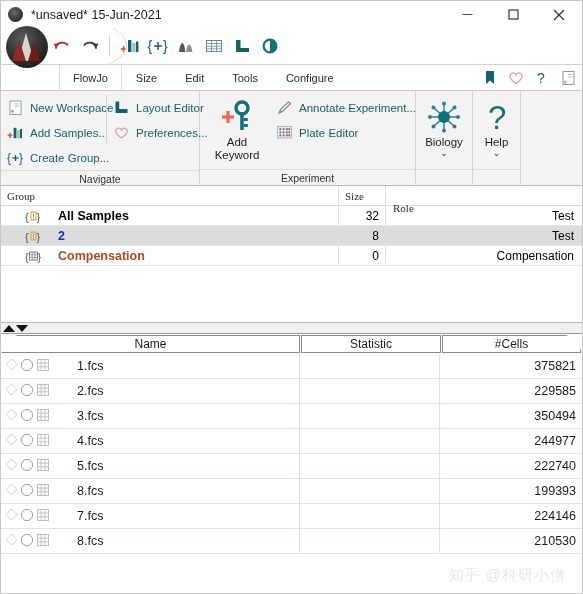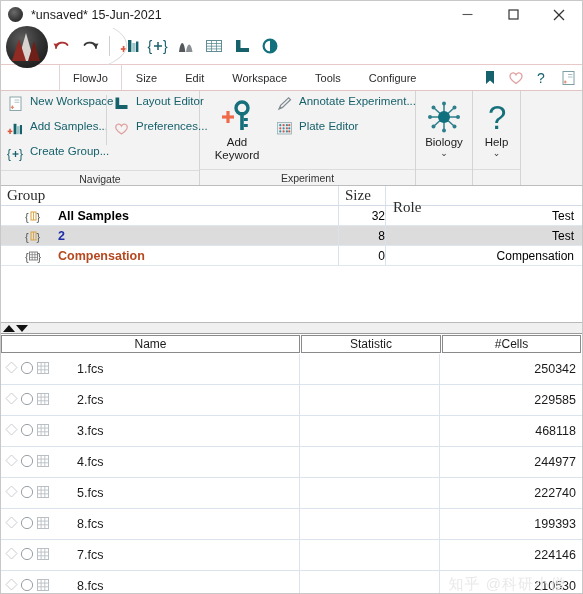--- a/index.html
+++ b/index.html
@@ -159,21 +159,21 @@
     height: 16px;
     font-size: 10.5px;
     color: #333;
     text-align: center;
     line-height: 16px;
     border-top: 1px solid #dcdcdc;
   }
   .rib-col { display: flex; flex-direction: column; justify-content: flex-start; padding: 0 3px; }
   .rib-item {
     height: 25px;
-    display: flex; align-items: flex-start;
+    display: flex; align-items: center;
     padding: 0 5px 0 3px;
     font-size: 11.5px;
     color: #17616b;
     white-space: nowrap;
     gap: 6px;
   }
   .rib-ic { width: 17px; height: 17px; flex: 0 0 17px; display: flex; align-items: center; justify-content: center; }
   .rib-big {
     width: 62px;
     display: flex; flex-direction: column;
@@ -194,35 +194,35 @@
     background: #ffffff;
     border-bottom: 1px solid #b9b9b9;
     display: flex; flex-direction: column;
     overflow: hidden;
   }
   .gp-header {
     height: 20px;
     display: flex;
     border-bottom: 1px solid #d3dce6;
     font-family: "Liberation Serif", serif;
-    font-size: 15px;
+    font-size: 11px;
     color: #2b2b2b;
     align-items: center;
     background: #ffffff;
   }
   .gp-row {
     height: 20px;
     display: flex;
     align-items: center;
     border-bottom: 1px solid #dfe6ee;
     font-size: 12px;
   }
   .gp-row.sel { background: #dcdcdc; }
   .c-group { width: 338px; flex: 0 0 338px; display: flex; align-items: center; border-right: 1px solid #d9e1ea; height: 100%; padding-left: 6px; }
-  .c-size  { width: 47px;  flex: 0 0 47px;  display: flex; align-items: center; justify-content: flex-end; border-right: 1px solid #d9e1ea; height: 100%; }
+  .c-size  { width: 47px;  flex: 0 0 47px;  display: flex; align-items: center; justify-content: flex-end; border-right: 1px solid #d9e1ea; height: 100%; padding-right: 6px; }
   .c-role  { flex: 1 1 auto; display: flex; align-items: center; justify-content: flex-end; height: 100%; padding-right: 8px; }
   .gp-header .c-group { padding-left: 6px; justify-content: flex-start; }
   .gp-header .c-size  { justify-content: flex-start; padding-left: 6px; padding-right: 0; }
   .gp-header .c-role  { justify-content: flex-start; padding-left: 7px; padding-right: 0; margin-top: 24px; }
   .g-name { margin-left: 16px; font-weight: bold; font-size: 12.5px; }
   .g-ic { width: 17px; height: 14px; flex: 0 0 17px; display: flex; align-items: center; justify-content: center; margin-left: 18px; }
   .gp-filler { flex: 1 1 auto; background: #ffffff; }
 
   
   .splitter {
@@ -238,34 +238,35 @@
   .tri-up { width:0;height:0;border-left:6px solid transparent;border-right:6px solid transparent;border-bottom:7px solid #111; }
   .tri-dn { width:0;height:0;border-left:6px solid transparent;border-right:6px solid transparent;border-top:7px solid #111; }
 
   
   .sample-panel {
     flex: 1 1 auto;
     background: #ffffff;
     display: flex; flex-direction: column;
     overflow: hidden;
     position: relative;
+    border-radius: 23px;
   }
   .sp-header { height: 20px; display: flex; flex: 0 0 auto; background: #ffffff; }
   .hcell {
     border: 1px solid #8a8a8a;
     margin: 1px 1px 1px 0;
     display: flex; align-items: center; justify-content: center;
     font-size: 12px; color: #1b1b1b;
     background: #ffffff;
   }
   .h-name { width: 299px; flex: 0 0 299px; }
   .h-stat { width: 140px; flex: 0 0 140px; }
   .h-cells { flex: 1 1 auto; }
   .sp-row {
-    height: 31px; display: flex; align-items: center;
+    height: 25px; display: flex; align-items: center;
     border-bottom: 1px solid #dbe4ec;
     font-size: 12.5px; color: #1b1b1b; text-align: right;
   }
   .r-name { width: 299px; flex: 0 0 299px; display: flex; align-items: center; height: 100%; border-right: 1px solid #dbe4ec; }
   .r-stat { width: 140px; flex: 0 0 140px; height: 100%; border-right: 1px solid #dbe4ec; }
   .r-cells { flex: 1 1 auto; display: flex; align-items: center; justify-content: flex-end; height: 100%; padding-right: 6px; }
   .r-icons { display: flex; align-items: center; gap: 2px; padding-left: 4px; }
   .r-label { margin-left: 27px; }
   .sp-filler { flex: 1 1 auto; background: #ffffff; position: relative; }
 
@@ -376,21 +377,20 @@
     <div class="orb-tri-a"></div>
     <div class="orb-tri-b"></div>
     <div class="orb-tri-c"></div>
   </div>
 
   <div class="menubar">
     <div class="menu-indent"></div>
     <div class="menu-item first">FlowJo</div>
     <div class="menu-item">Size</div>
     <div class="menu-item">Edit</div>
-    <div class="menu-item">Workspace</div>
     <div class="menu-item">Tools</div>
     <div class="menu-item">Configure</div>
 
     <div class="menu-right">
       <div class="menu-ic">
         <svg width="12" height="16" viewBox="0 0 12 16">
             <path d="M2 1 L10 1 L10 14 L6 10.5 L2 14 Z" fill="#16616c"></path>
           </svg>
       </div>
       <div class="menu-ic">
@@ -671,21 +671,21 @@
                   <rect x="1.5" y="1.5" width="11" height="11" fill="none" stroke="#b9bfc5" stroke-width="1"></rect>
                   <line x1="5.1" y1="1.5" x2="5.1" y2="12.5" stroke="#b9bfc5" stroke-width="0.9"></line>
                   <line x1="8.8" y1="1.5" x2="8.8" y2="12.5" stroke="#b9bfc5" stroke-width="0.9"></line>
                   <line x1="1.5" y1="5.1" x2="12.5" y2="5.1" stroke="#b9bfc5" stroke-width="0.9"></line>
                   <line x1="1.5" y1="8.8" x2="12.5" y2="8.8" stroke="#b9bfc5" stroke-width="0.9"></line>
                 </svg></span>
             </span>
             <span class="r-label">1.fcs</span>
           </div>
           <div class="r-stat"></div>
-          <div class="r-cells">250342</div>
+          <div class="r-cells">375821</div>
         </div>
         <div class="sp-row">
           <div class="r-name">
             <span class="r-icons">
               <span><svg width="13" height="13" viewBox="0 0 13 13">
                   <path d="M6.5 1 L12 6.5 L6.5 12 L1 6.5 Z" fill="none" stroke="#c9cdd2" stroke-width="1"></path>
                 </svg></span>
               <span><svg width="14" height="14" viewBox="0 0 14 14">
                   <circle cx="7" cy="7" r="5.6" fill="none" stroke="#9aa0a6" stroke-width="1"></circle>
                 </svg></span>
@@ -715,21 +715,21 @@
                   <rect x="1.5" y="1.5" width="11" height="11" fill="none" stroke="#b9bfc5" stroke-width="1"></rect>
                   <line x1="5.1" y1="1.5" x2="5.1" y2="12.5" stroke="#b9bfc5" stroke-width="0.9"></line>
                   <line x1="8.8" y1="1.5" x2="8.8" y2="12.5" stroke="#b9bfc5" stroke-width="0.9"></line>
                   <line x1="1.5" y1="5.1" x2="12.5" y2="5.1" stroke="#b9bfc5" stroke-width="0.9"></line>
                   <line x1="1.5" y1="8.8" x2="12.5" y2="8.8" stroke="#b9bfc5" stroke-width="0.9"></line>
                 </svg></span>
             </span>
             <span class="r-label">3.fcs</span>
           </div>
           <div class="r-stat"></div>
-          <div class="r-cells">468118</div>
+          <div class="r-cells">350494</div>
         </div>
         <div class="sp-row">
           <div class="r-name">
             <span class="r-icons">
               <span><svg width="13" height="13" viewBox="0 0 13 13">
                   <path d="M6.5 1 L12 6.5 L6.5 12 L1 6.5 Z" fill="none" stroke="#c9cdd2" stroke-width="1"></path>
                 </svg></span>
               <span><svg width="14" height="14" viewBox="0 0 14 14">
                   <circle cx="7" cy="7" r="5.6" fill="none" stroke="#9aa0a6" stroke-width="1"></circle>
                 </svg></span>

